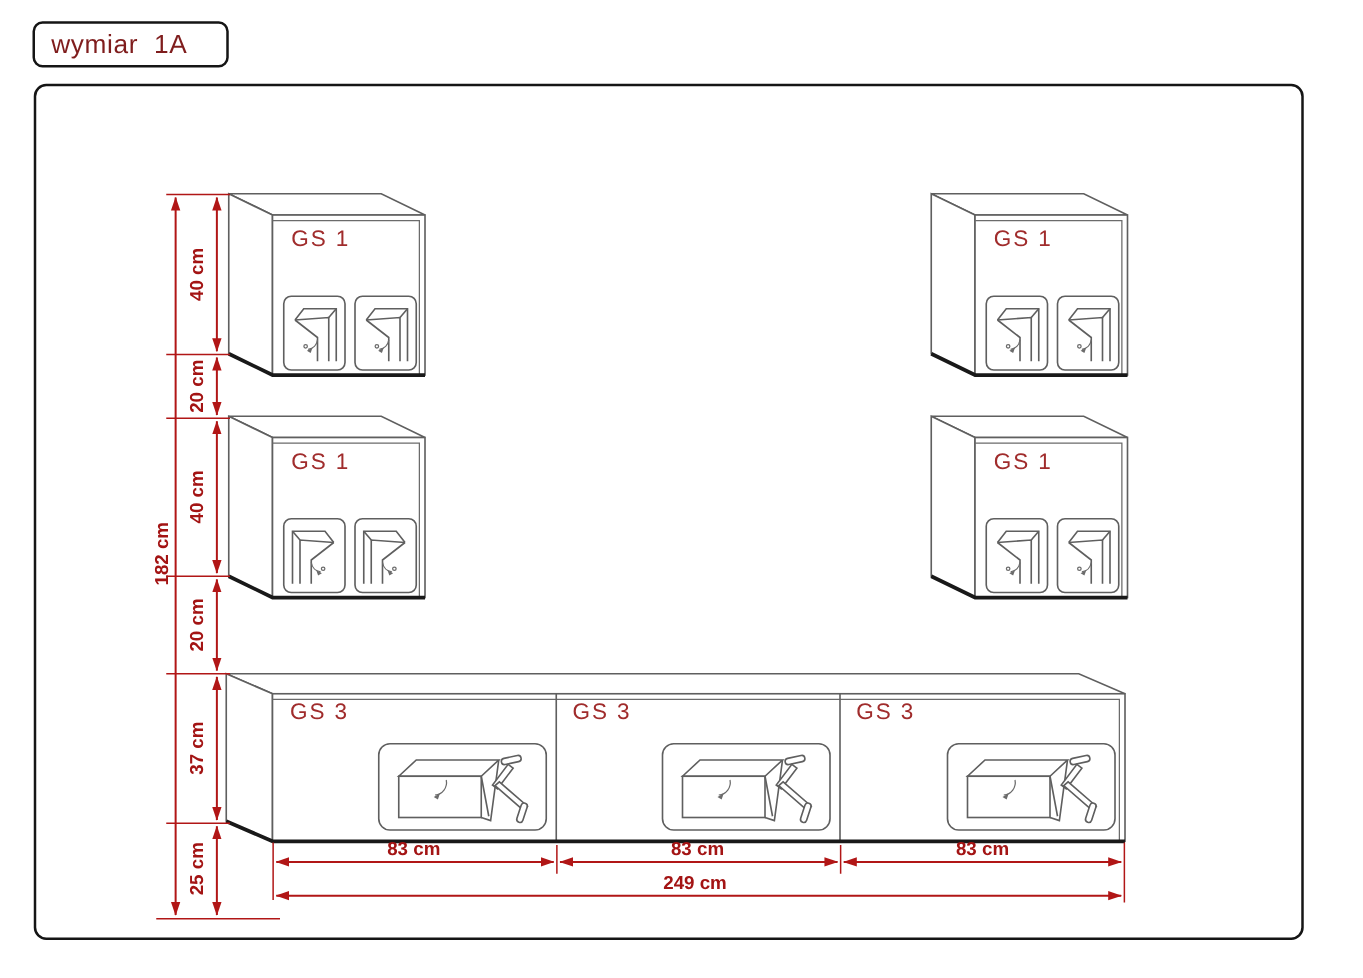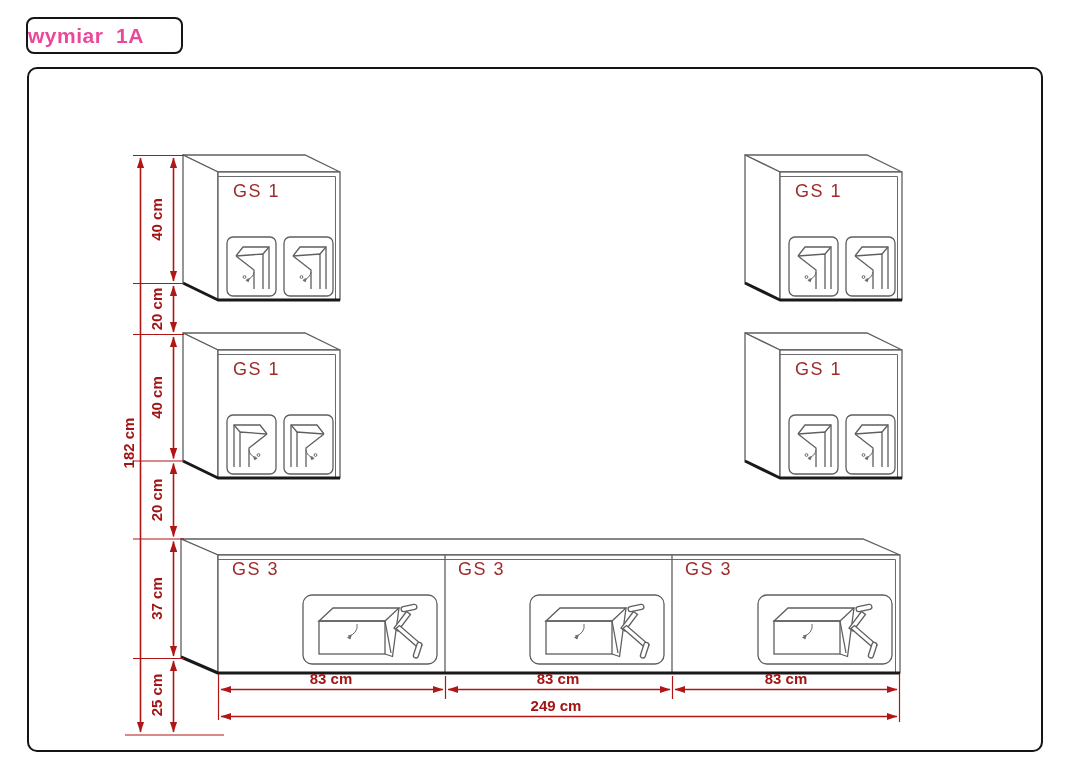--- a/index.html
+++ b/index.html
@@ -11,22 +11,22 @@
     overflow:hidden;
   }
   .title-box{
     position:absolute;left:26px;top:17px;width:157px;height:37px;
     border:2.5px solid #151515;border-radius:8px;
     box-sizing:border-box;background:#fff;
     display:flex;align-items:center;
     z-index:3;
   }
   .title-box span{
-    padding-left:0;
-    font-size:21px;font-weight:bold;color:#ec4899;
+    padding-left:13px;
+    font-size:21px;font-weight:normal;color:#7f1d1d;
     white-space:pre;letter-spacing:0.5px;
   }
   .frame{
     position:absolute;left:27px;top:67px;width:1016px;height:685px;
     border:2.5px solid #151515;border-radius:10px;
     box-sizing:border-box;background:#fff;
     z-index:1;
   }
   svg.drawing{position:absolute;left:0;top:0;z-index:2;}
   

